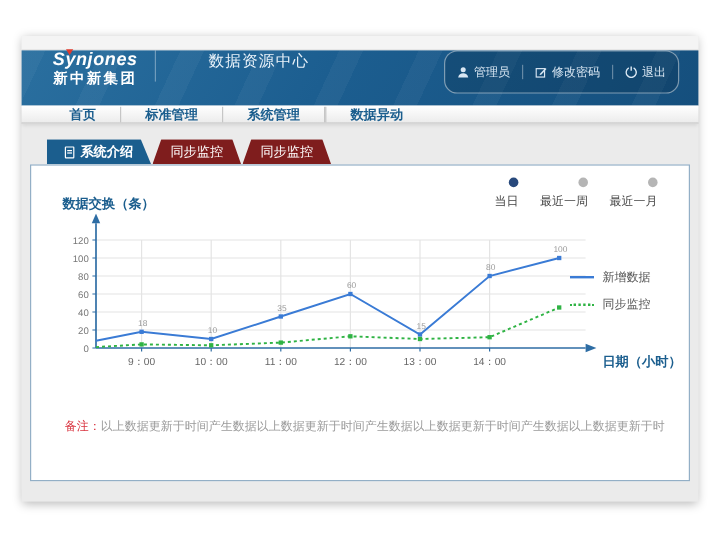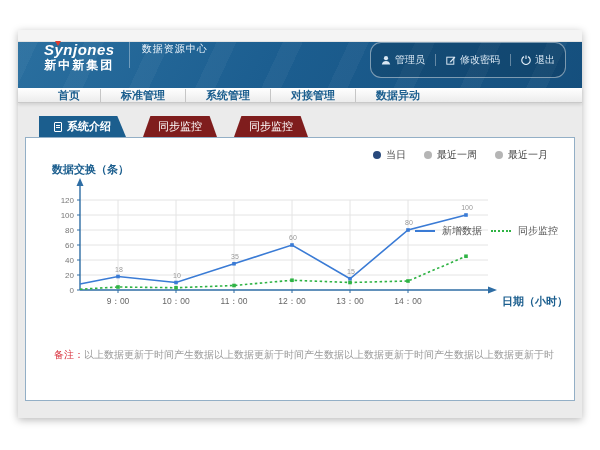--- a/index.html
+++ b/index.html
@@ -14,58 +14,58 @@
   .header { position:relative; height:46px; display:flex; 
             background:linear-gradient(120deg,#2a6f9f 0%, #1c5e90 45%, #154f7d 100%); }
   .header::after { content:""; position:absolute; inset:0;
             background:repeating-linear-gradient(115deg, rgba(255,255,255,.04) 0 18px, rgba(255,255,255,0) 18px 60px); pointer-events:none; }
   .logo { margin-left:26px; line-height:1.05; text-align:center; position:relative; z-index:1; }
   .logo-en { color:#fff; font-size:15px; font-weight:bold; font-style:italic; letter-spacing:.5px; position:relative; display:inline-block; }
   .logo-accent { position:absolute; left:11px; top:-1px; width:0; height:0;
                  border-left:3px solid transparent; border-right:3px solid transparent; border-top:5px solid #e03c2f; }
   .logo-cn { color:#fff; font-size:12px; font-weight:bold; letter-spacing:2px; }
   .header-divider { width:1px; height:26px; background:rgba(255,255,255,.35); margin:0 12px 0 14px; z-index:1; }
-  .app-title { color:#eaf3fa; font-size:10px; letter-spacing:1px; z-index:1; }
+  .app-title { color:#eaf3fa; font-size:13px; letter-spacing:1px; z-index:1;margin-left:32px; }
   .user-pill { margin-left:auto; margin-right:16px; display:flex; align-items:center; height:36px;
                border:1px solid rgba(255,255,255,.45); border-radius:11px; background:rgba(0,20,40,.18);
                font-size:10px; color:#d9e7f3; z-index:1; }
   .pill-item { display:flex; align-items:center; gap:4px; padding:0 10px; height:100%; cursor:pointer; }
   .pill-sep { width:1px; height:12px; background:rgba(255,255,255,.35); }
   .pill-item svg { display:block; }
 
   
   .nav { height:15px; display:flex; align-items:center; background:linear-gradient(#ffffff,#ececec);
          border-bottom:1px solid #c9c9c9; box-shadow:0 2px 3px rgba(0,0,0,.10); position:relative; z-index:2;
          font-size:11px; font-weight:bold; color:#1b5e8e; }
   .nav-item { padding:0 20px; cursor:pointer; white-space:nowrap; }
   .nav-item:first-child { padding-left:40px; }
   .nav-sep { width:1px; height:13px; background:#c6c6c6; }
 
   
   .content { height:305px; background:#ebebeb; padding:13px 7px 0 7px; }
 
-  .tabs { display:flex; margin-left:14px; height:21px; gap:17px; }
+  .tabs { display:flex; margin-left:14px; height:21px; gap:1px; }
   .tab { display:flex; align-items:center; gap:5px; padding:0 15px; font-size:11px; color:#fff;
          background:#7f1d1d; clip-path:polygon(10% 0, 90% 0, 100% 100%, 0 100%); cursor:pointer; white-space:nowrap; }
   .tab.active { background:#1b5e8e; clip-path:polygon(0 0, 90% 0, 100% 100%, 0 100%); font-weight:bold; }
   .tab-icon { width:8px; height:10px; border:1px solid #fff; border-radius:1px; display:inline-block; position:relative; }
   .tab-icon::after { content:""; position:absolute; left:1px; top:2px; width:4px; height:1px; background:#fff; box-shadow:0 2px 0 #fff; }
 
   .panel { position:relative; margin:0 0; background:#fff; border:1px solid #93afc6; height:264px; }
 
   .radio-row { position:absolute; top:10px; right:26px; display:flex; gap:18px; align-items:center; font-size:10px; color:#444; }
-  .radio { display:flex; align-items:center; gap:5px; cursor:pointer; }
+  .radio { display:flex; align-items:flex-end; gap:5px; cursor:pointer;flex-direction:column; }
   .dot { width:8px; height:8px; border-radius:50%; background:#b5b5b5; }
   .radio.selected .dot { background:#28497c; }
 
   .y-axis-label { position:absolute; left:26px; top:24px; font-size:11px; font-weight:bold; color:#1b5e8e; }
 
   .chart-wrap { position:absolute; left:12px; top:40px; width:530px; height:150px; }
 
-  .legend { position:absolute; right:16px; top:86px; display:flex; gap:9px; }
+  .legend { position:absolute; right:32px; top:86px; display:flex; flex-direction:column; gap:9px; }
   .legend-row { display:flex; align-items:center; gap:7px; font-size:10px; color:#555; }
   .legend-line { width:20px; height:0; border-top:2px solid #3a7bd5; }
   .legend-line.dotted { border-top-style:dotted; border-top-color:#2fb344; }
 
   .note { position:absolute; left:28px; top:210px; width:500px; font-size:10px; color:#9a9a9a; white-space:nowrap; overflow:hidden; }
   .note-prefix { color:#d9333f; }
 </style>
 </head>
 <body>
 
@@ -110,21 +110,20 @@
     </div>
   </div>
 
   <div class="nav">
     <div class="nav-item">首页</div>
     <div class="nav-sep"></div>
     <div class="nav-item">标准管理</div>
     <div class="nav-sep"></div>
     <div class="nav-item">系统管理</div>
     <div class="nav-sep"></div>
-    <div class="nav-item">对接管理</div>
     <div class="nav-sep"></div>
     <div class="nav-item">数据异动</div>
   </div>
 
   <div class="content">
     <div class="tabs">
       <div class="tab active">
         <span class="tab-icon"></span>
         <span>系统介绍</span>
       </div>

